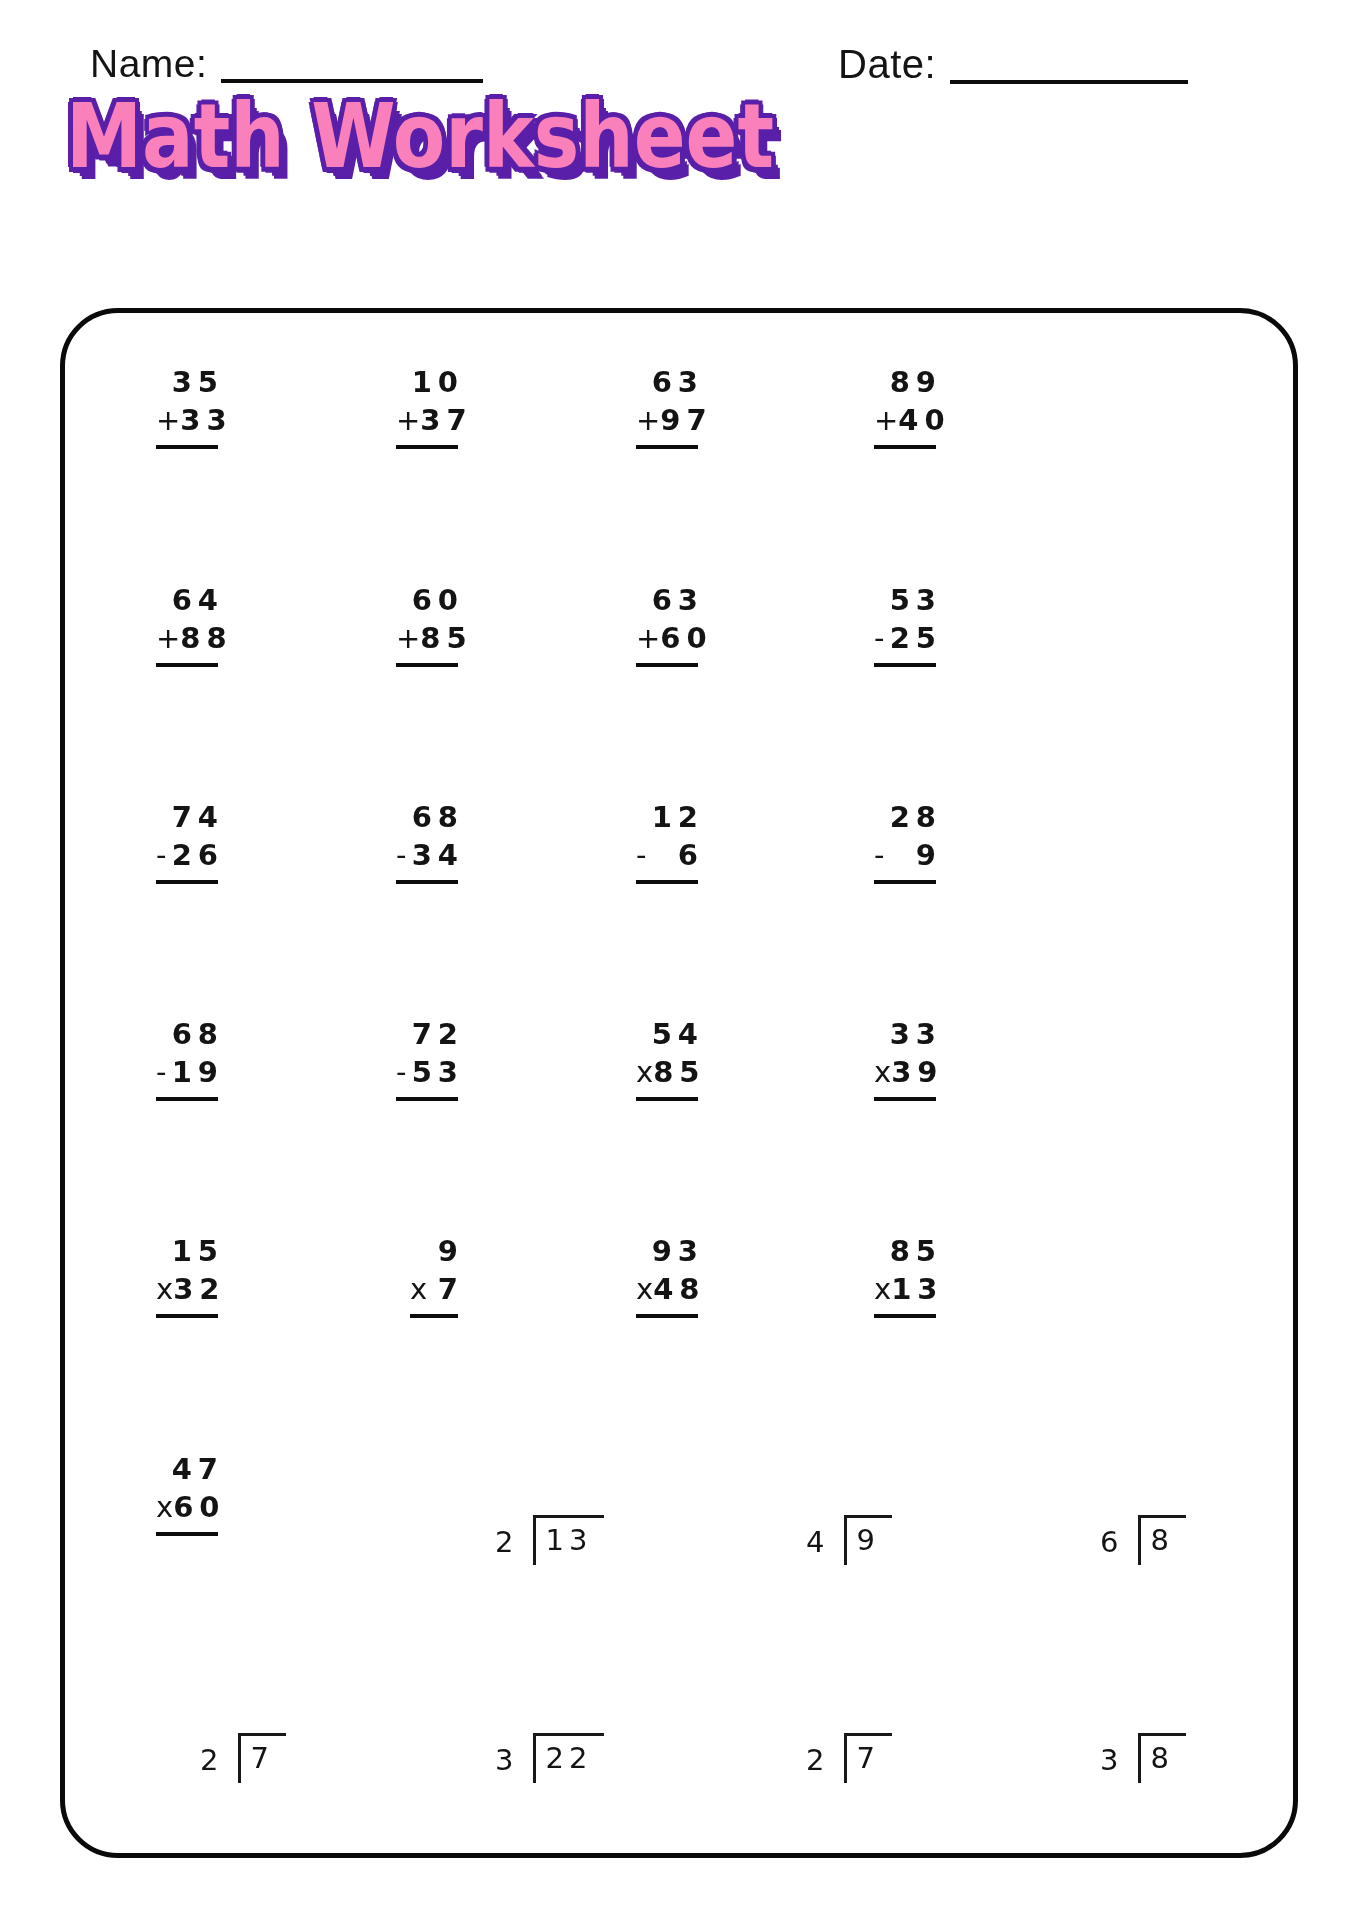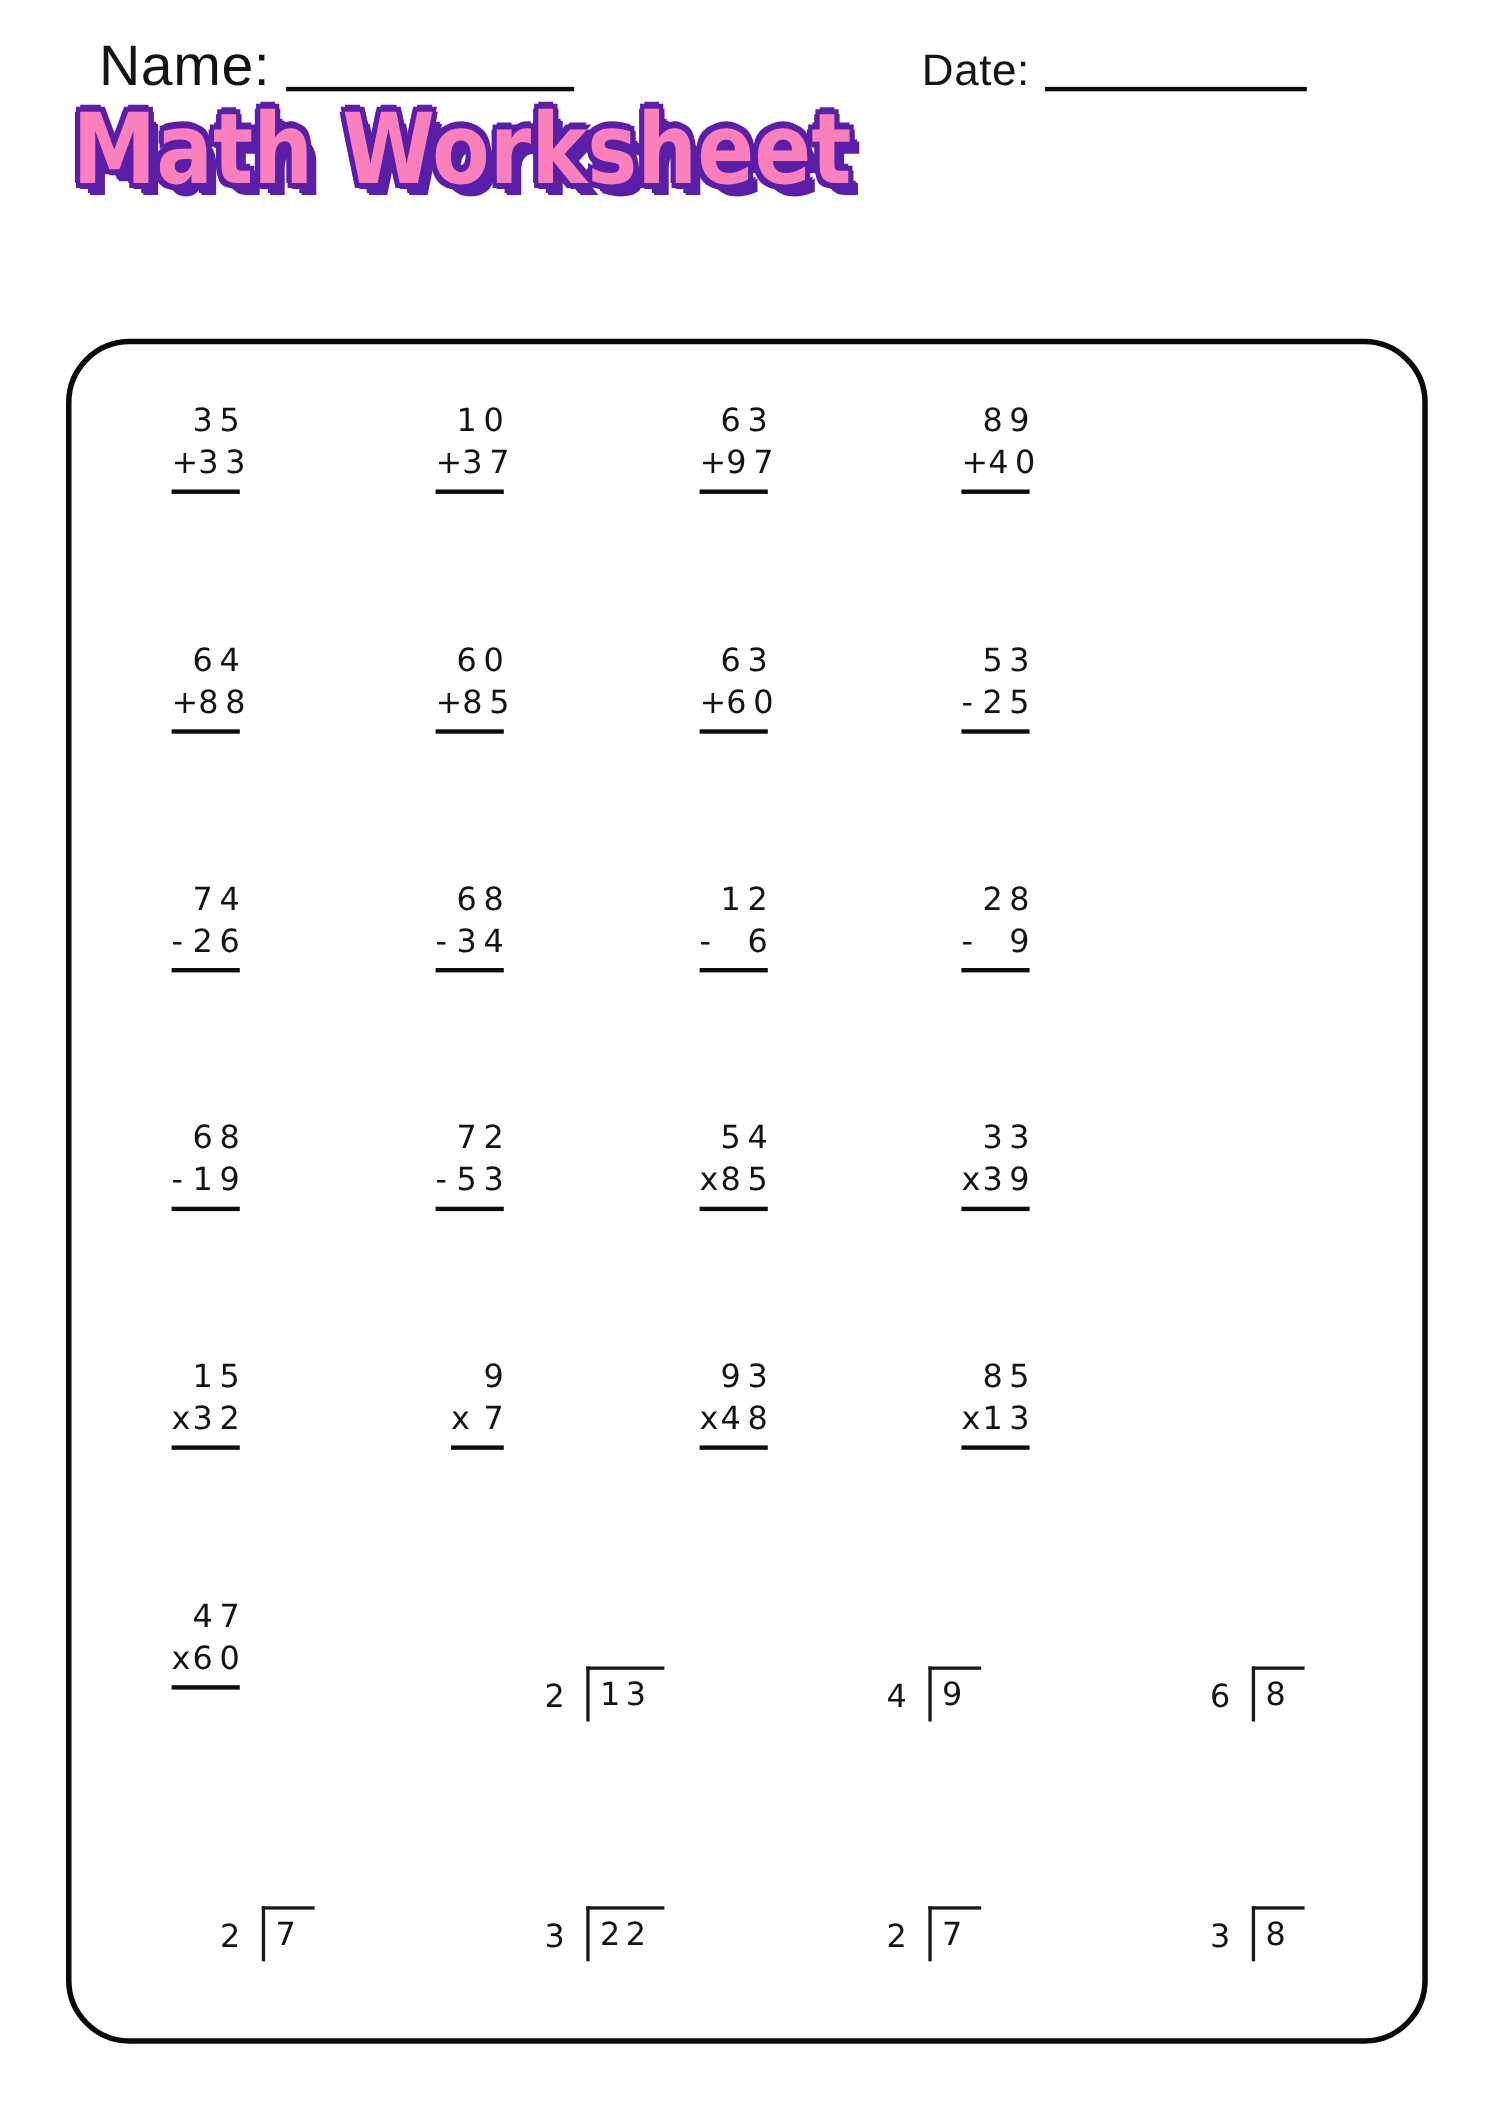--- a/index.html
+++ b/index.html
@@ -6,21 +6,21 @@
     --pink:#fa80bb;
     --purple:#5a1fa8;
     --ink:#141414;
   }
   *{margin:0;padding:0;box-sizing:border-box;}
   html,body{background:#ffffff;}
   body{font-family:"Liberation Sans", sans-serif;color:var(--ink);}
   .sheet{position:relative;width:1358px;height:1920px;background:#ffffff;overflow:hidden;}
 
   
-  .name-group{position:absolute;left:90px;top:30px;font-size:52px;letter-spacing:0.5px;white-space:nowrap;}
+  .name-group{position:absolute;left:90px;top:42px;font-size:39px;letter-spacing:0.5px;white-space:nowrap;}
   .date-group{position:absolute;left:838px;top:42px;font-size:40px;letter-spacing:0.5px;white-space:nowrap;}
   .blank-line{display:inline-block;border-bottom:4px solid #0c0c0c;transform:translateY(6px);margin-left:14px;}
   .name-group .blank-line{width:262px;}
   .date-group .blank-line{width:238px;}
 
   
   .title{
     position:absolute;left:66px;top:92px;
     font-family:"DejaVu Sans", sans-serif;
     font-weight:bold;font-size:78px;line-height:1;
@@ -38,21 +38,21 @@
 
   
   .panel{
     position:absolute;left:60px;top:308px;width:1238px;height:1550px;
     border:5px solid #0a0a0a;border-radius:58px;background:#ffffff;
   }
 
   
   .vcell{position:absolute;width:62px;font-family:"DejaVu Sans", sans-serif;font-size:29px;line-height:38px;}
   .vcell.narrow{width:48px;margin-left:14px;}
-  .num{letter-spacing:6px;margin-right:-6px;white-space:nowrap;}
+  .num{letter-spacing:6px;margin-right:-6px;white-space:nowrap;font-weight:bold;}
   .vcell .top{text-align:right;}
   .row2{display:flex;justify-content:space-between;align-items:baseline;}
   .op{letter-spacing:0;}
   .ansline{border-top:4px solid #0c0c0c;margin-top:6px;width:100%;height:0;}
 
   
   .dcell{position:absolute;display:flex;align-items:flex-start;font-family:"DejaVu Sans", sans-serif;font-size:29px;line-height:34px;}
   .divisor{padding-right:16px;padding-top:10px;letter-spacing:4px;}
   .dividend{
     border-top:3px solid #181818;border-left:3px solid #181818;

